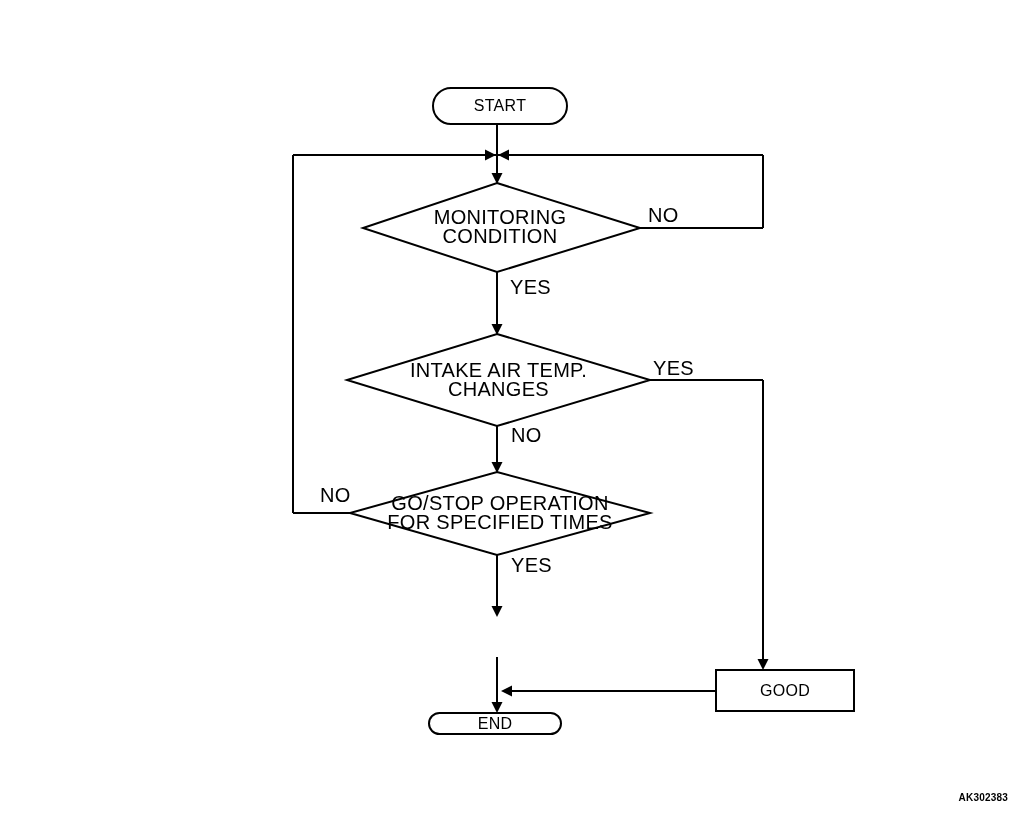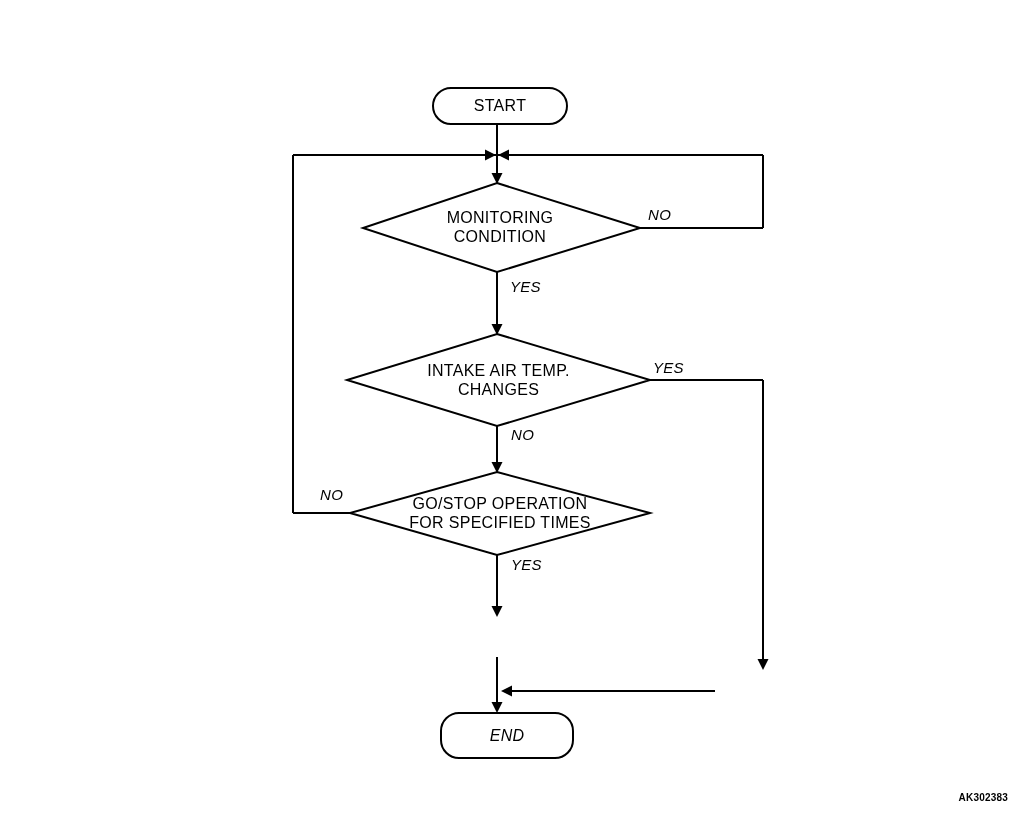--- a/index.html
+++ b/index.html
@@ -47,31 +47,30 @@
     justify-content: center;
     font-size: 16px;
     letter-spacing: 0.3px;
   }
   .pill {
     border-radius: 19px;
   }
   .node-text {
     position: absolute;
     text-align: center;
-    font-size: 16px;
+    font-size: 20px;
     line-height: 19px;
     letter-spacing: 0.3px;
     white-space: pre-line;
   }
   .edge-label {
     position: absolute;
-    font-size: 15px;
+    font-size: 20px;
     line-height: 18px;
     letter-spacing: 0.3px;
-    font-style: italic;
   }
   .figure-code {
     position: absolute;
     right: 30px;
     top: 792px;
     font-size: 10px;
     font-weight: bold;
     letter-spacing: 0.2px;
   }
 </style>
@@ -109,22 +108,25 @@
     <polygon class="arrowhead" points="491.5,702 502.5,702 497,713"></polygon>
     <polygon class="arrowhead" points="757.5,659 768.5,659 763,670"></polygon>
     <polygon class="arrowhead" points="512,685.5 512,696.5 501,691"></polygon>
   </svg>
 
   <div class="shape pill" style="left:432px; top:87px; width:136px; height:38px;">
     <span>START</span>
   </div>
 
 
+  <div class="shape" style="left:715px; top:669px; width:140px; height:43px;">
+    <span>GOOD</span>
+  </div>
 
-  <div class="shape pill" style="left:440px; top:712px; width:134px; height:47px;font-style:italic;">
+  <div class="shape pill" style="left:428px; top:712px; width:134px; height:23px;">
     <span>END</span>
   </div>
 
   <div class="node-text" style="left:363px; top:208px; width:274px;">MONITORING
 CONDITION</div>
   <div class="node-text" style="left:350px; top:494px; width:300px;">GO/STOP OPERATION
 FOR SPECIFIED TIMES</div>
   <div class="node-text" style="left:347px; top:361px; width:303px;">INTAKE AIR TEMP.
 CHANGES</div>
 

